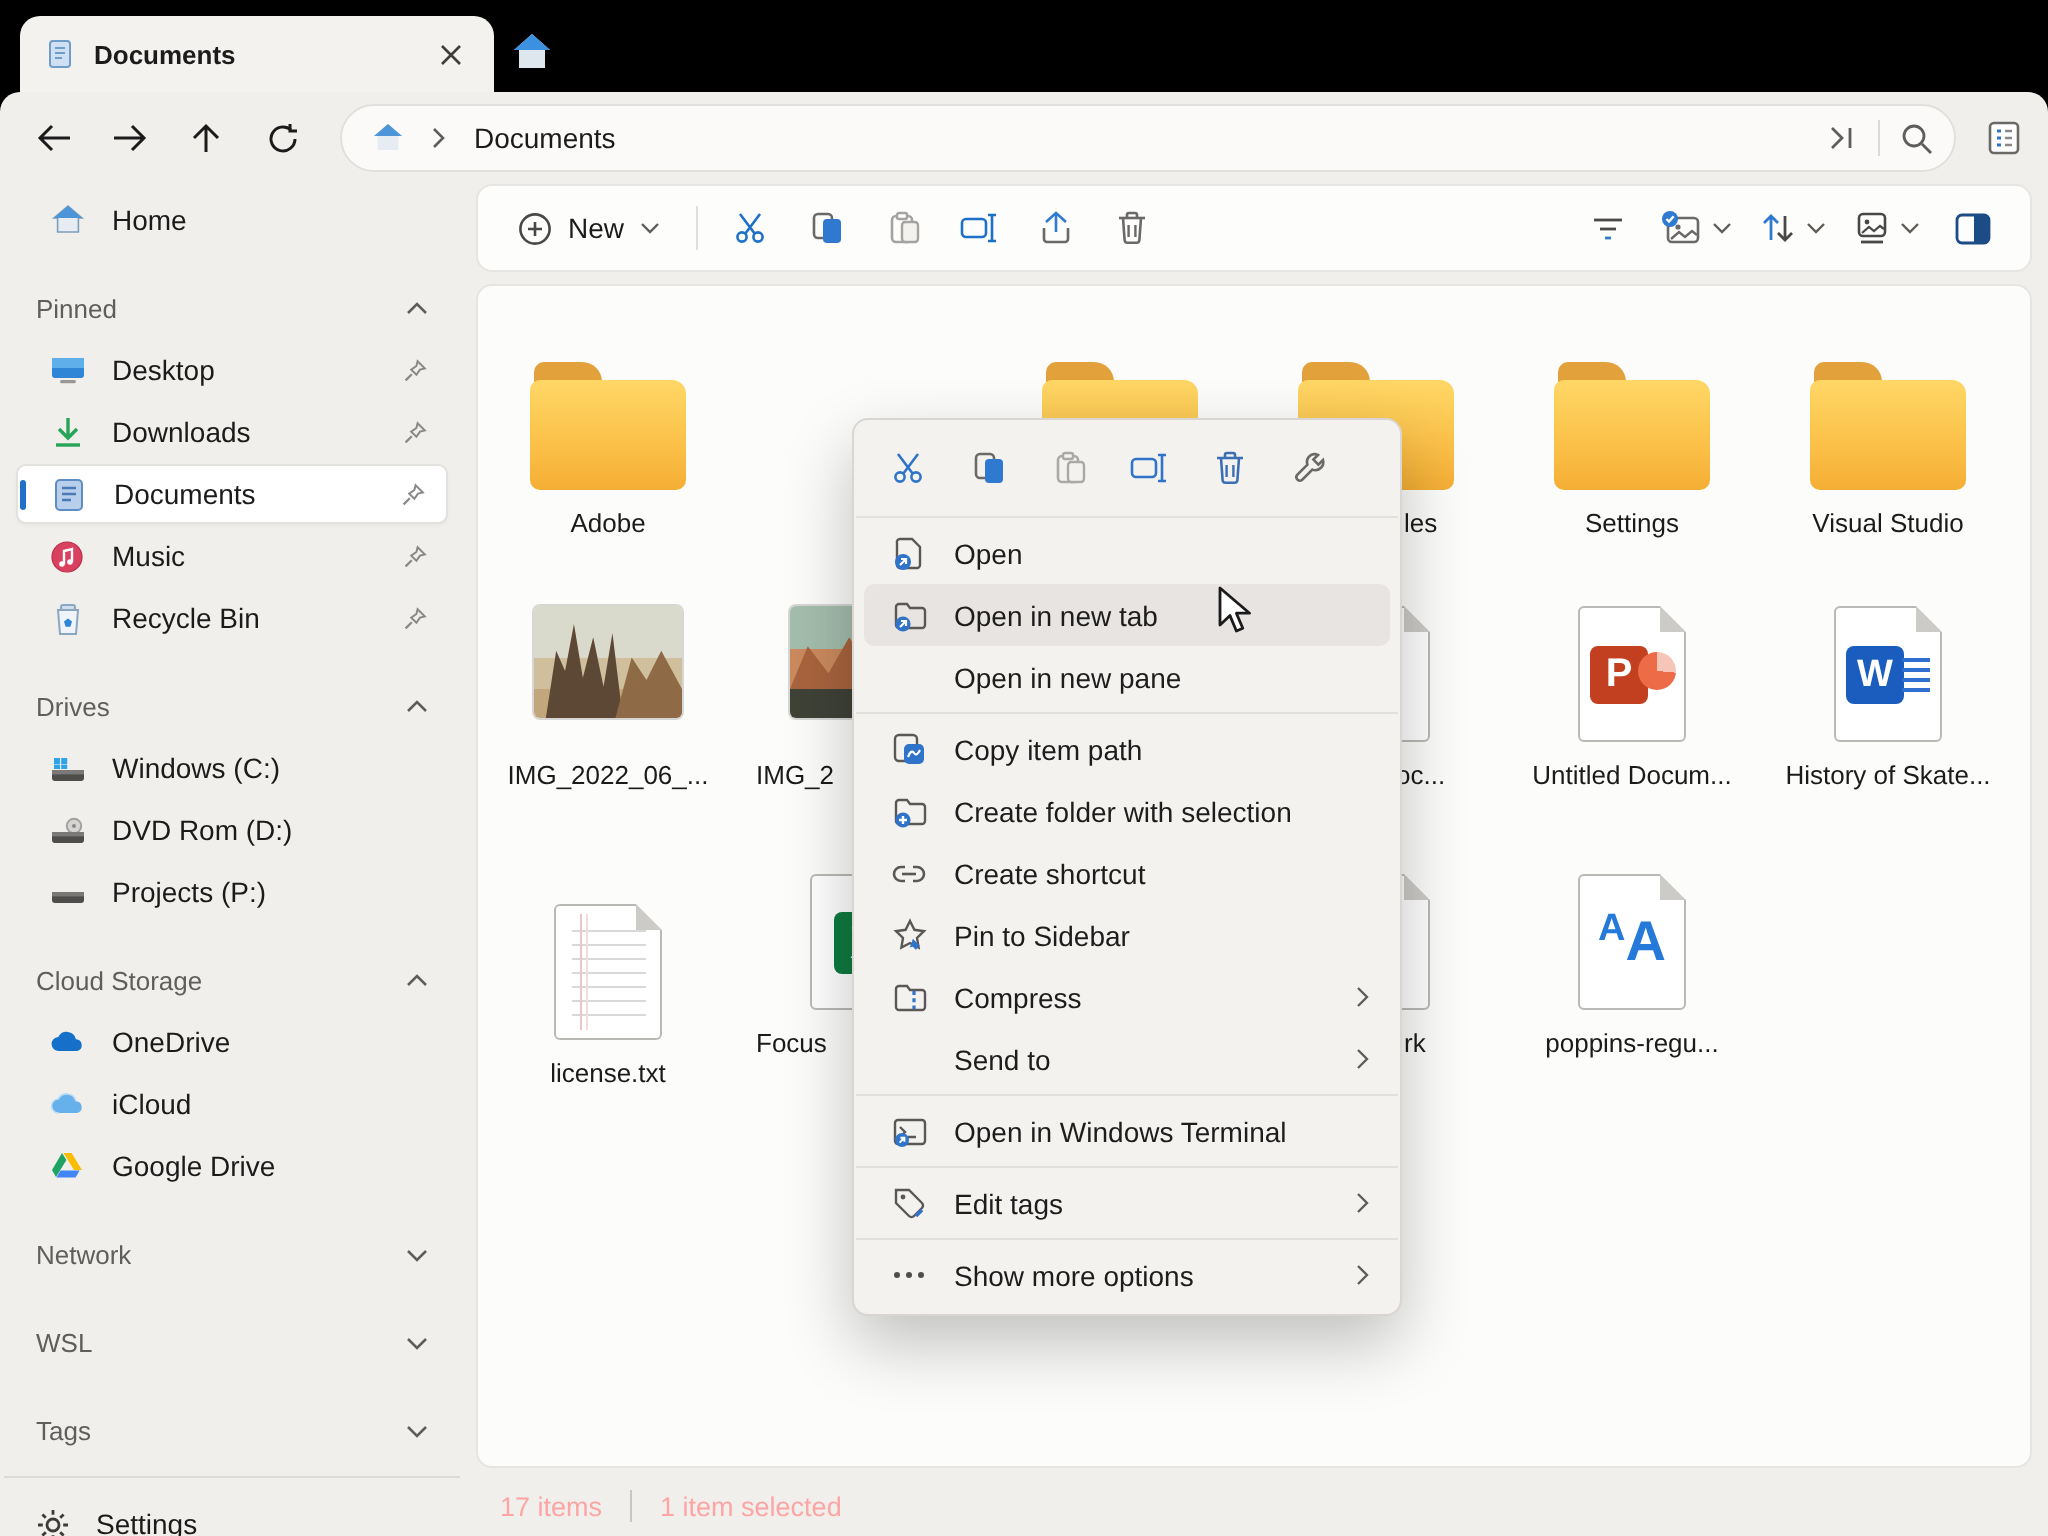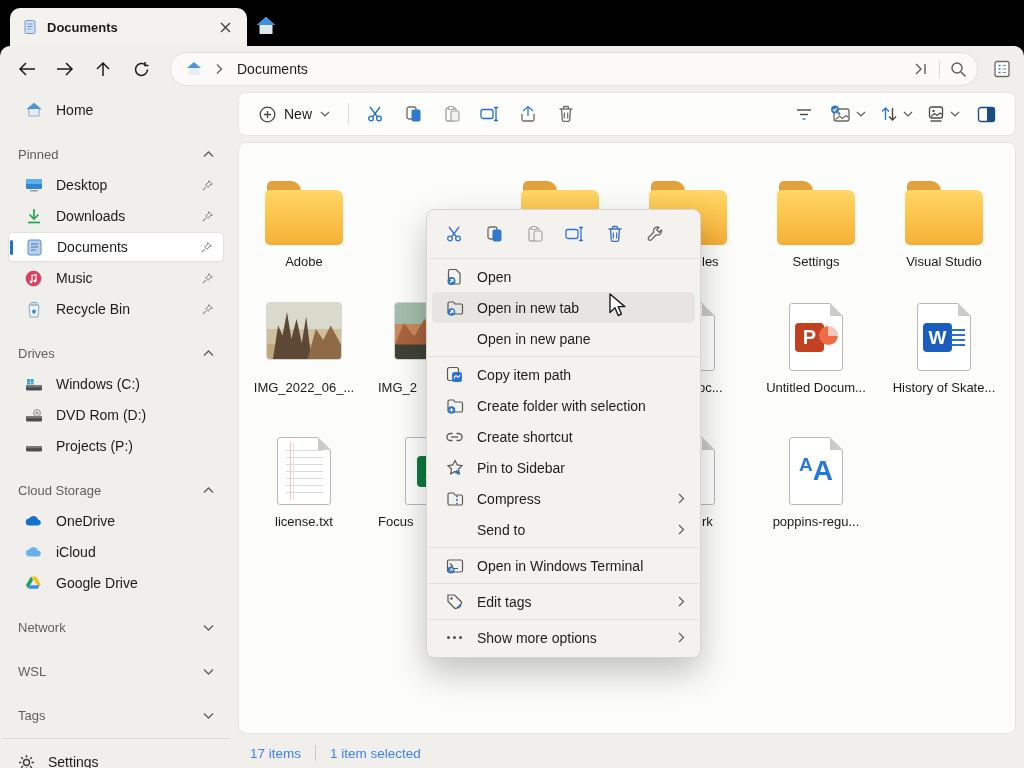--- a/index.html
+++ b/index.html
@@ -84,21 +84,21 @@
   .cm-item { display:flex; align-items:center; gap:13px; height:31px; padding:0 10px 0 13px; margin:0 5px; border-radius:5px; font-size:14px; color:#1d1d1d; }
   .cm-item.hl { background:#e7e4e1; }
   .cm-item .ic { width:19px; display:flex; justify-content:center; }
   .cm-chev { margin-left:auto; }
   .dots { display:flex; gap:3px; }
   .dots i { width:3px; height:3px; border-radius:50%; background:#4f4d4a; }
 
   .cursor { position:absolute; left:369px; top:150px; z-index:20; }
 
   
-  .statusbar { position:absolute; left:250px; top:740px; height:26px; display:flex; align-items:center; gap:14px; font-size:13.5px; color:#3b82f6; }
+  .statusbar { position:absolute; left:250px; top:740px; height:26px; display:flex; align-items:center; gap:14px; font-size:13.5px; color:#fca5a5; }
   .sb-sep { width:1px; height:16px; background:#c9c7c4; }
 </style>
 </head>
 <body>
 
 <div class="window-bg"></div>
 
 <div class="tabbar">
   <div class="tab">
     <span>
@@ -570,21 +570,21 @@
     <div class="iconwrap">
       <div class="page">
         <span class="fold"></span>
         <span class="osq wd">W</span>
         <span class="wlines"></span>
       </div>
     </div>
     <div class="tlabel">History of Skate...</div>
   </div>
 
-  <div class="tile" style="left:5px; top:282px;text-align:center;">
+  <div class="tile" style="left:5px; top:297px;text-align:center;">
     <div class="iconwrap">
         <div class="page txt">
           <span class="fold"></span>
         </div>
       </div>
     <div class="tlabel">license.txt</div>
   </div>
   <div class="tile" style="left:133px; top:282px;">
     <div class="iconwrap">
       <div class="page">

